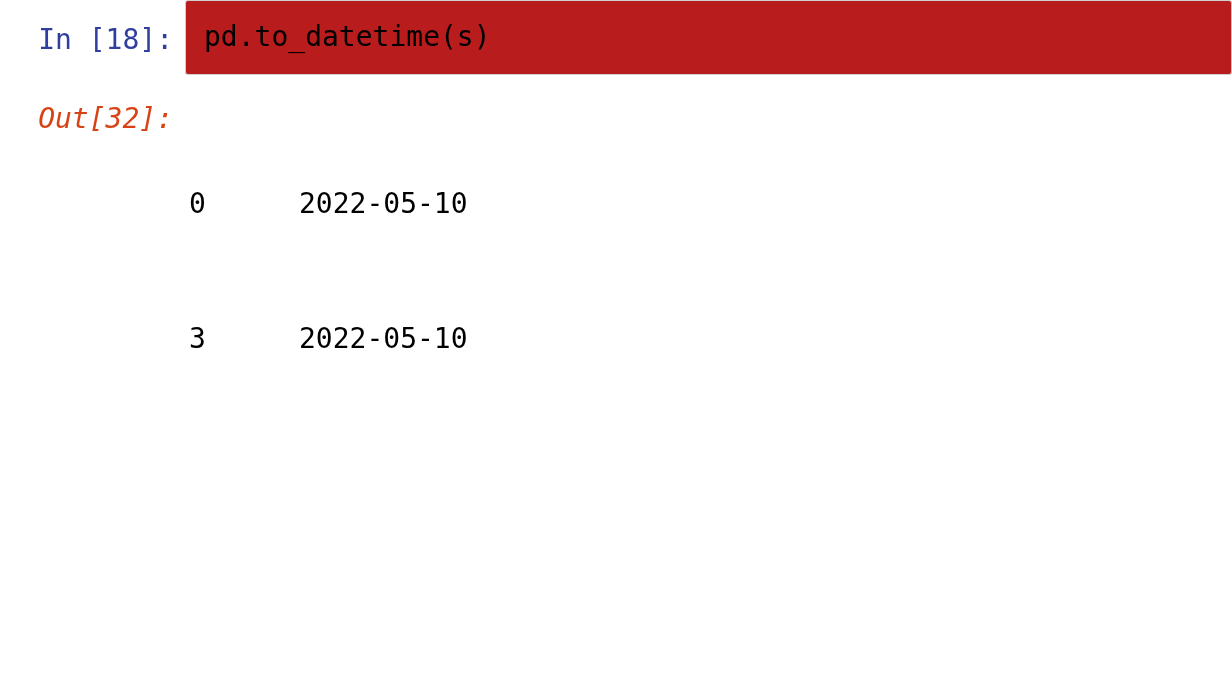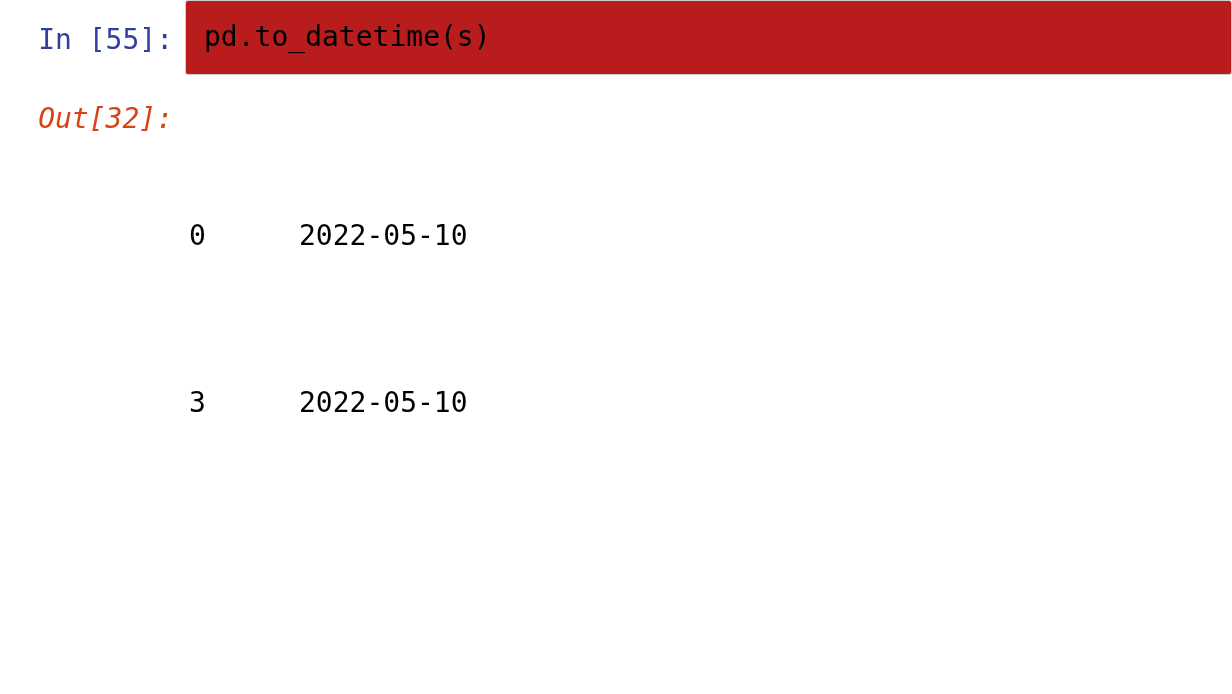--- a/index.html
+++ b/index.html
@@ -56,39 +56,38 @@
     .output-area {
       flex: 1;
       padding: 14px 18px 0 4px;
       font-family: "DejaVu Sans Mono", "Menlo", "Monaco", monospace;
       color: #000000;
       white-space: pre;
     }
     
     .output-row {
       display: block;
-      margin-top: 32px;
     }
     
     .output-index {
       display: inline-block;
       width: 110px;
       text-align: left;
     }
     
     .output-value {
       display: inline-block;
     }
   </style>
 </head>
 <body>
 
 <div class="notebook-cell">
   <div class="prompt-area">
-    <span class="prompt-in">In [55]:</span>
+    <span class="prompt-in">In [18]:</span>
   </div>
   <div class="input-area">
     <span>pd.to_datetime(s)</span>
   </div>
 </div>
 
 <div class="notebook-cell">
   <div class="prompt-area">
     <span class="prompt-out">Out[32]:</span>
   </div>

